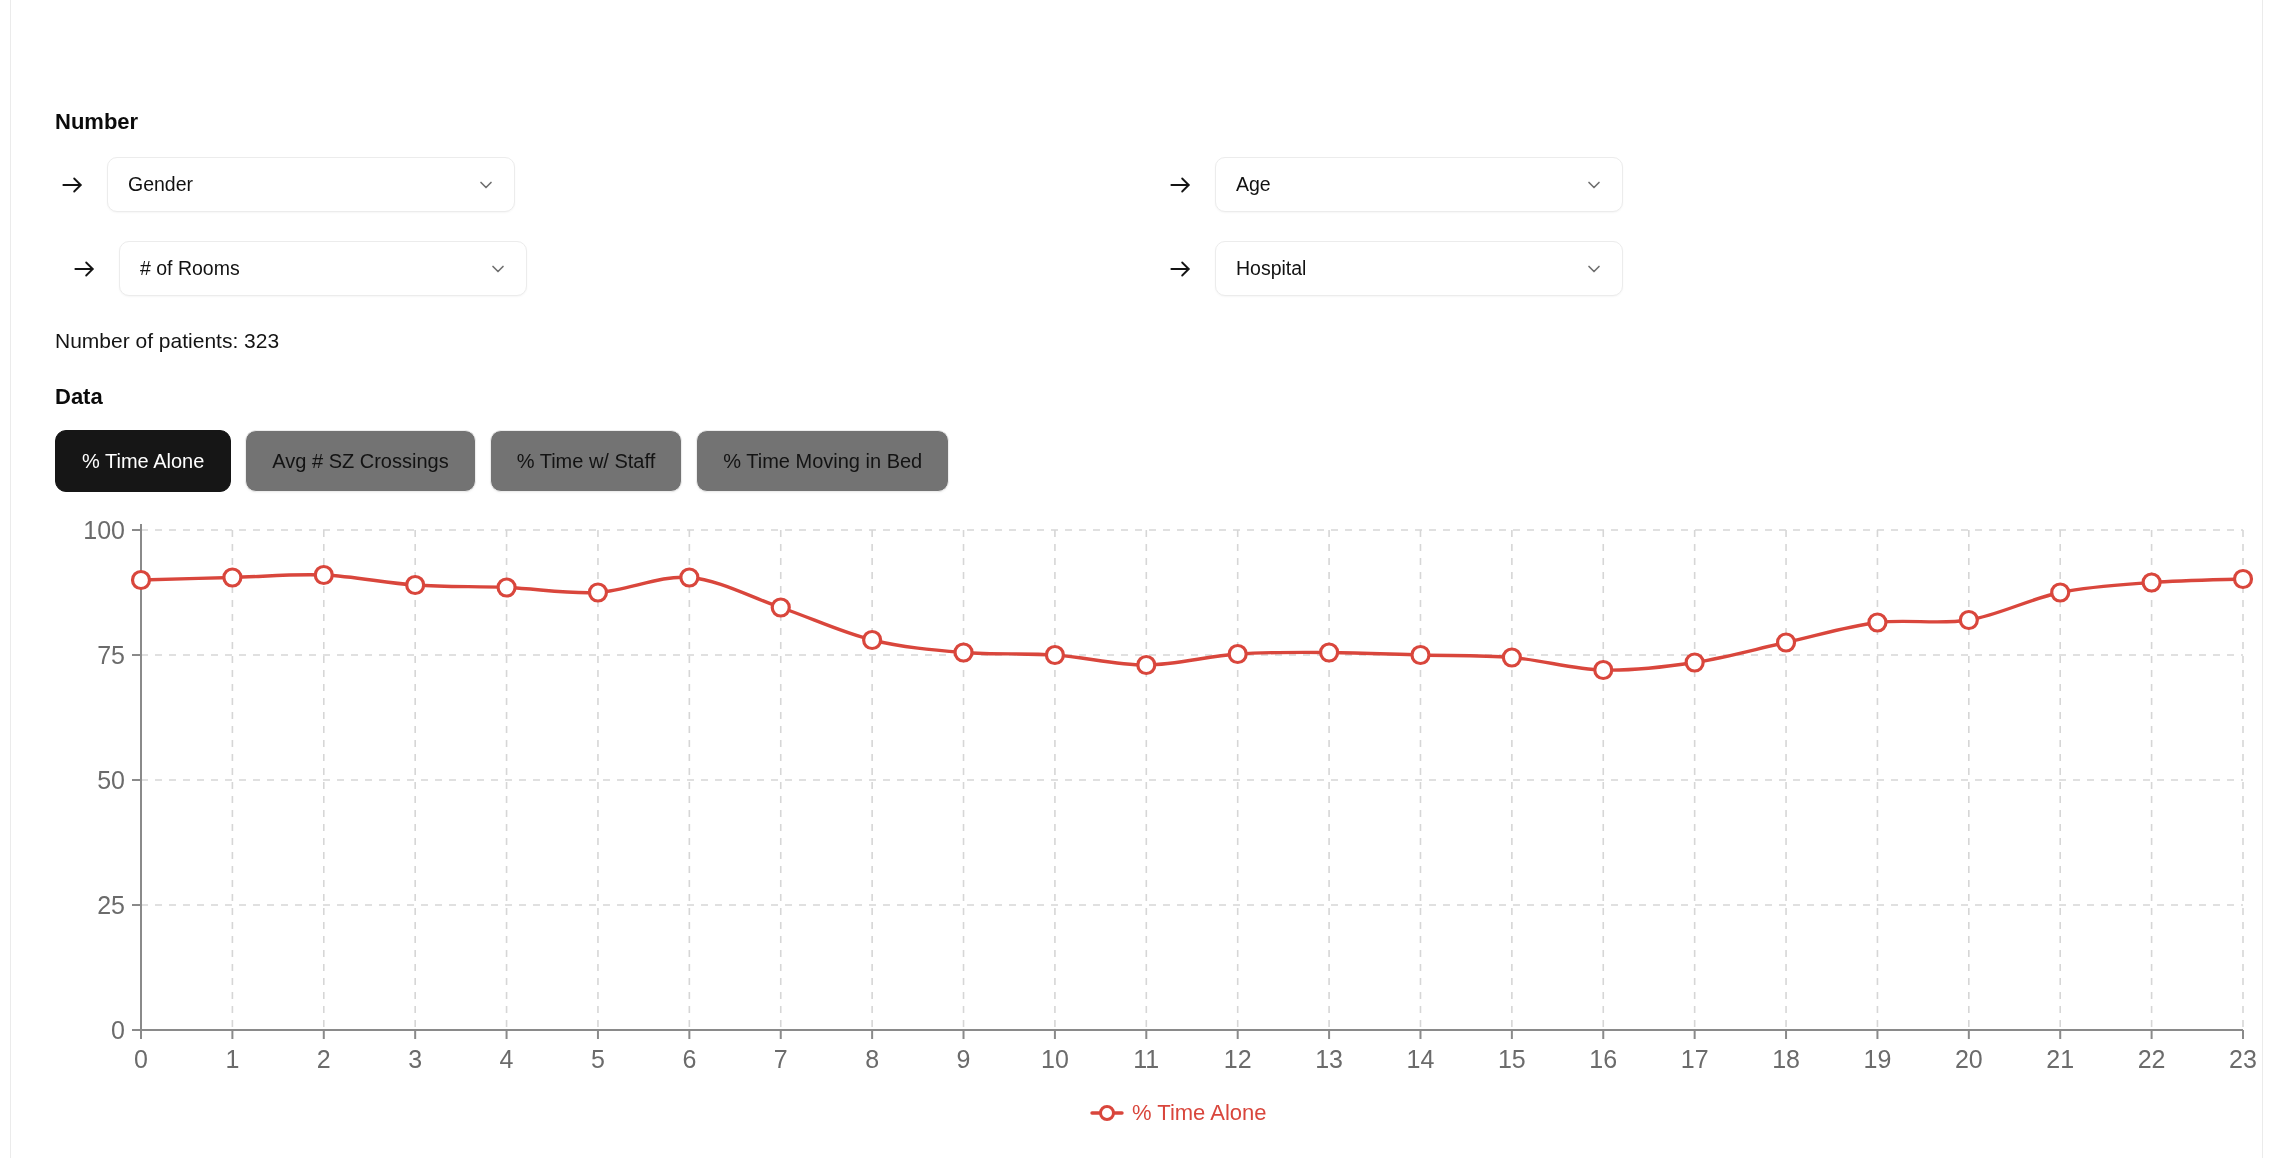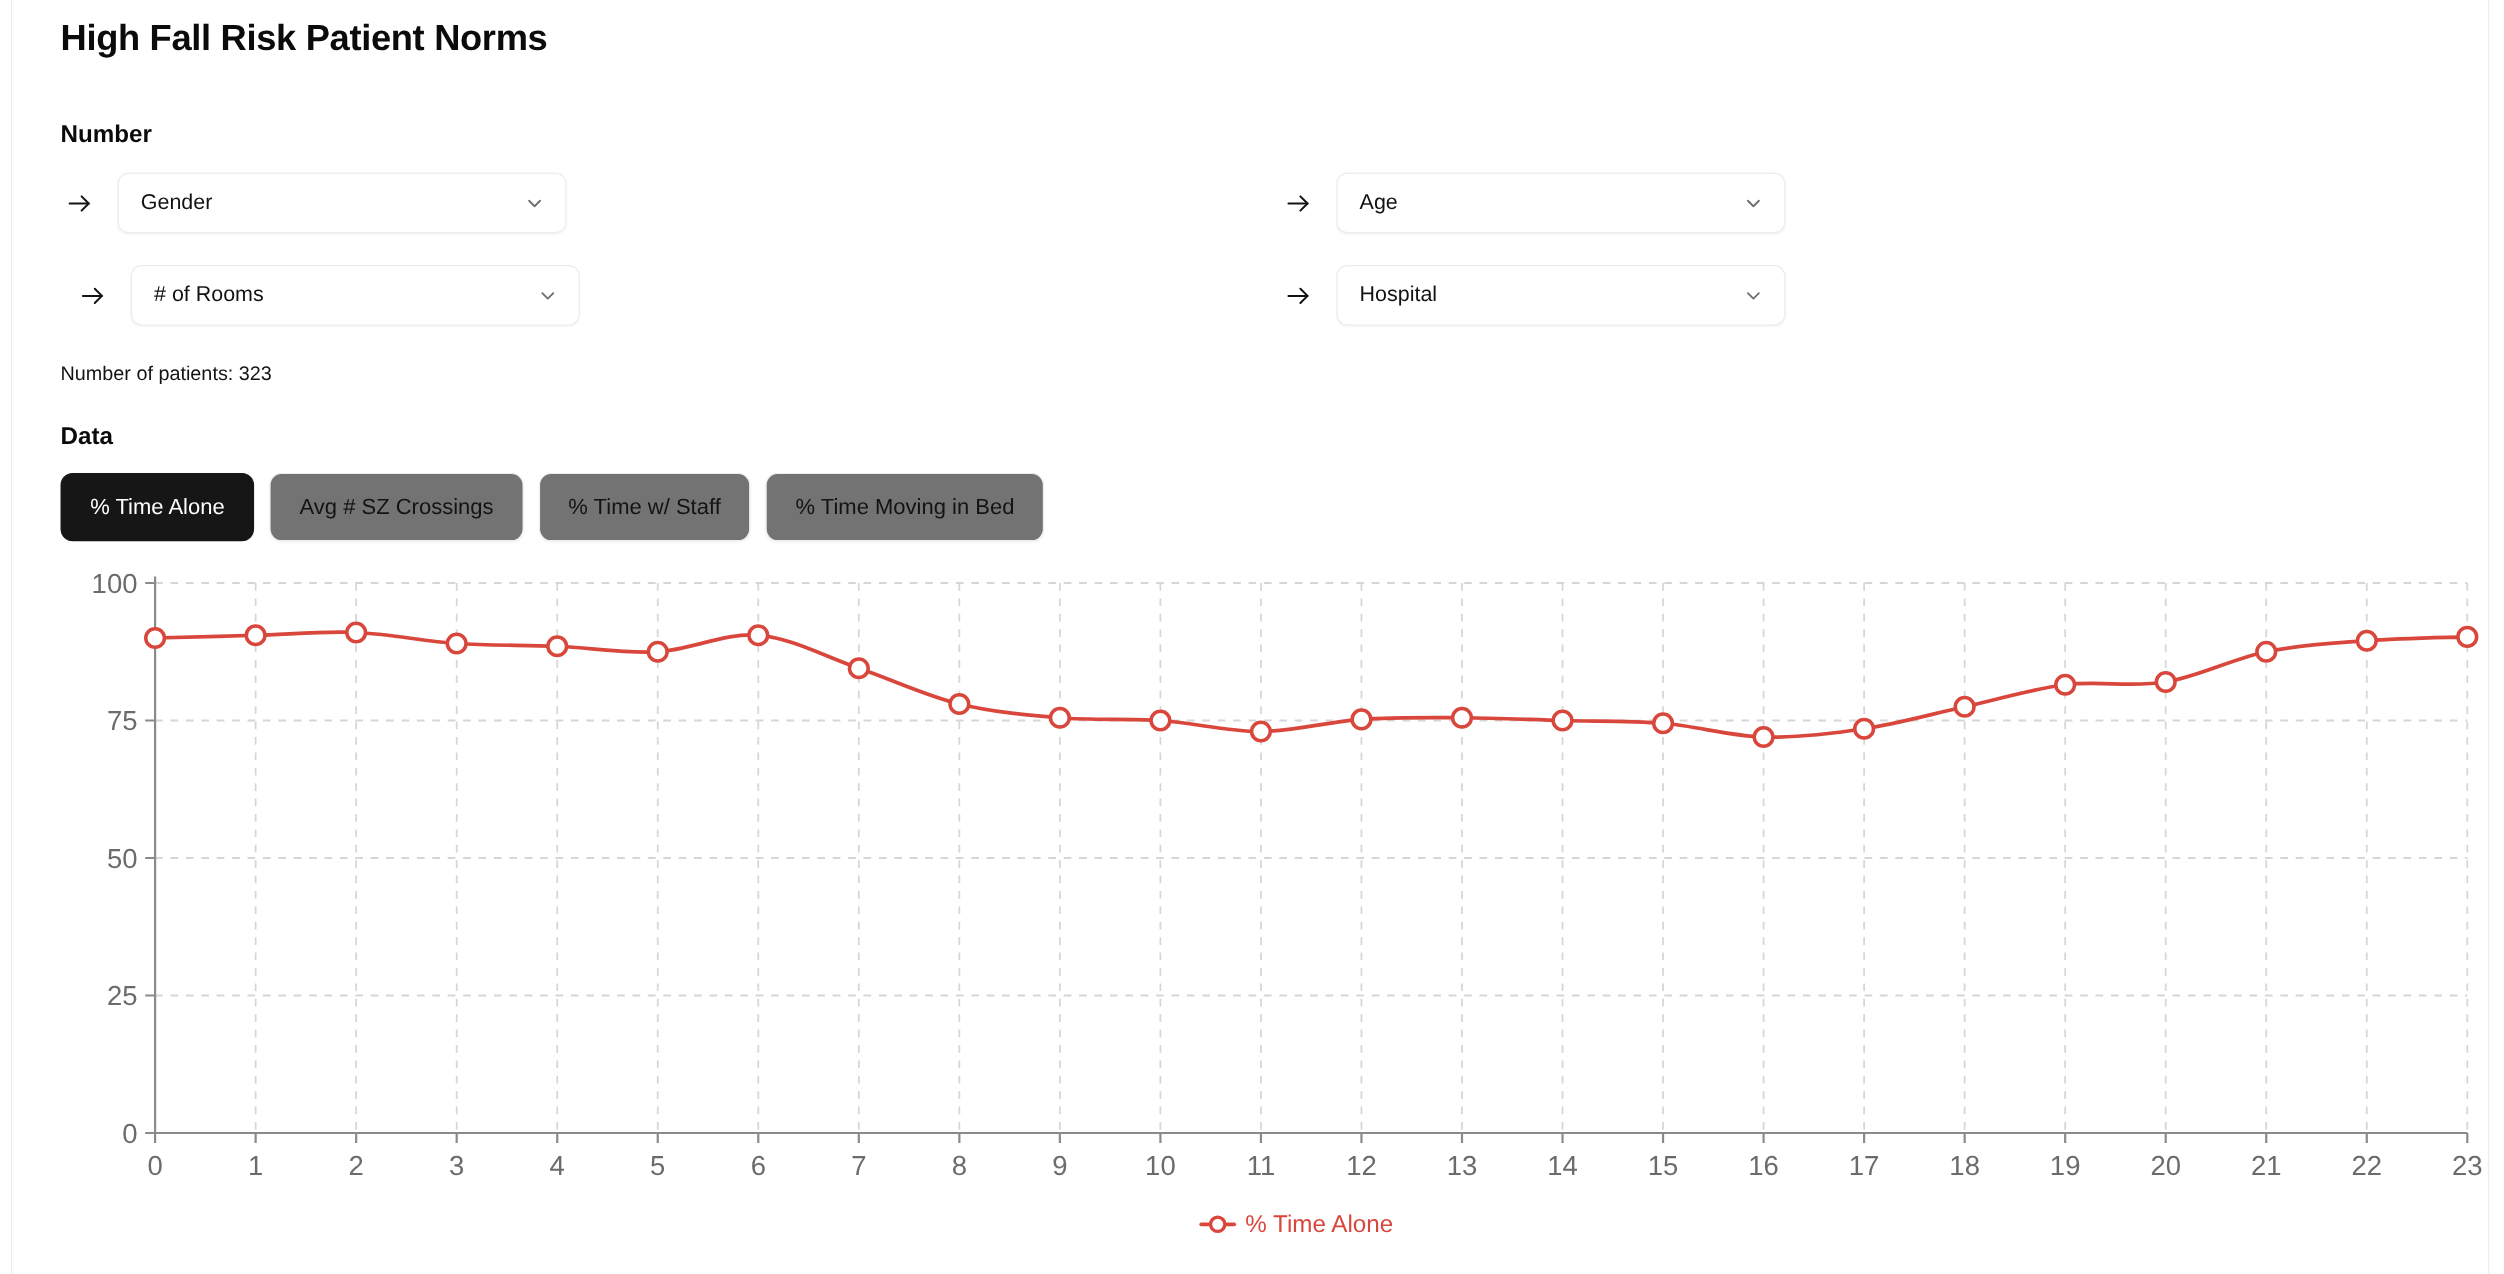--- a/index.html
+++ b/index.html
@@ -73,21 +73,21 @@
 
   #filter-gender   { left: 44px;   top: 170px; }
   #filter-rooms    { left: 56px;   top: 254px; }
   #filter-age      { left: 1152px; top: 170px; }
   #filter-hospital { left: 1152px; top: 254px; }
 
   #patient-count {
     position: absolute;
     left: 44px;
     top: 342px;
-    font-size: 18px;
+    font-size: 21px;
     color: #141414;
   }
 
   
   #tabs {
     position: absolute;
     left: 44px;
     top: 443px;
     display: flex;
     gap: 14px;
@@ -132,21 +132,20 @@
   .legend-text {
     font-family: "Liberation Sans", sans-serif;
     font-size: 22px;
   }
 </style>
 </head>
 <body>
 
 <div class="card">
 
-  <div class="page-title">High Fall Risk Patient Norms</div>
 
   <div class="section-label" id="filters-label">Number</div>
 
   <div class="filter-row" id="filter-gender">
     <span class="arrow-icon">
       <svg width="26" height="26" viewBox="0 0 24 24" fill="none" stroke="currentColor" stroke-width="1.7" stroke-linecap="round" stroke-linejoin="round">
           <line x1="4" y1="12" x2="20" y2="12"></line>
           <polyline points="14,6 20,12 14,18"></polyline>
         </svg>
     </span>

